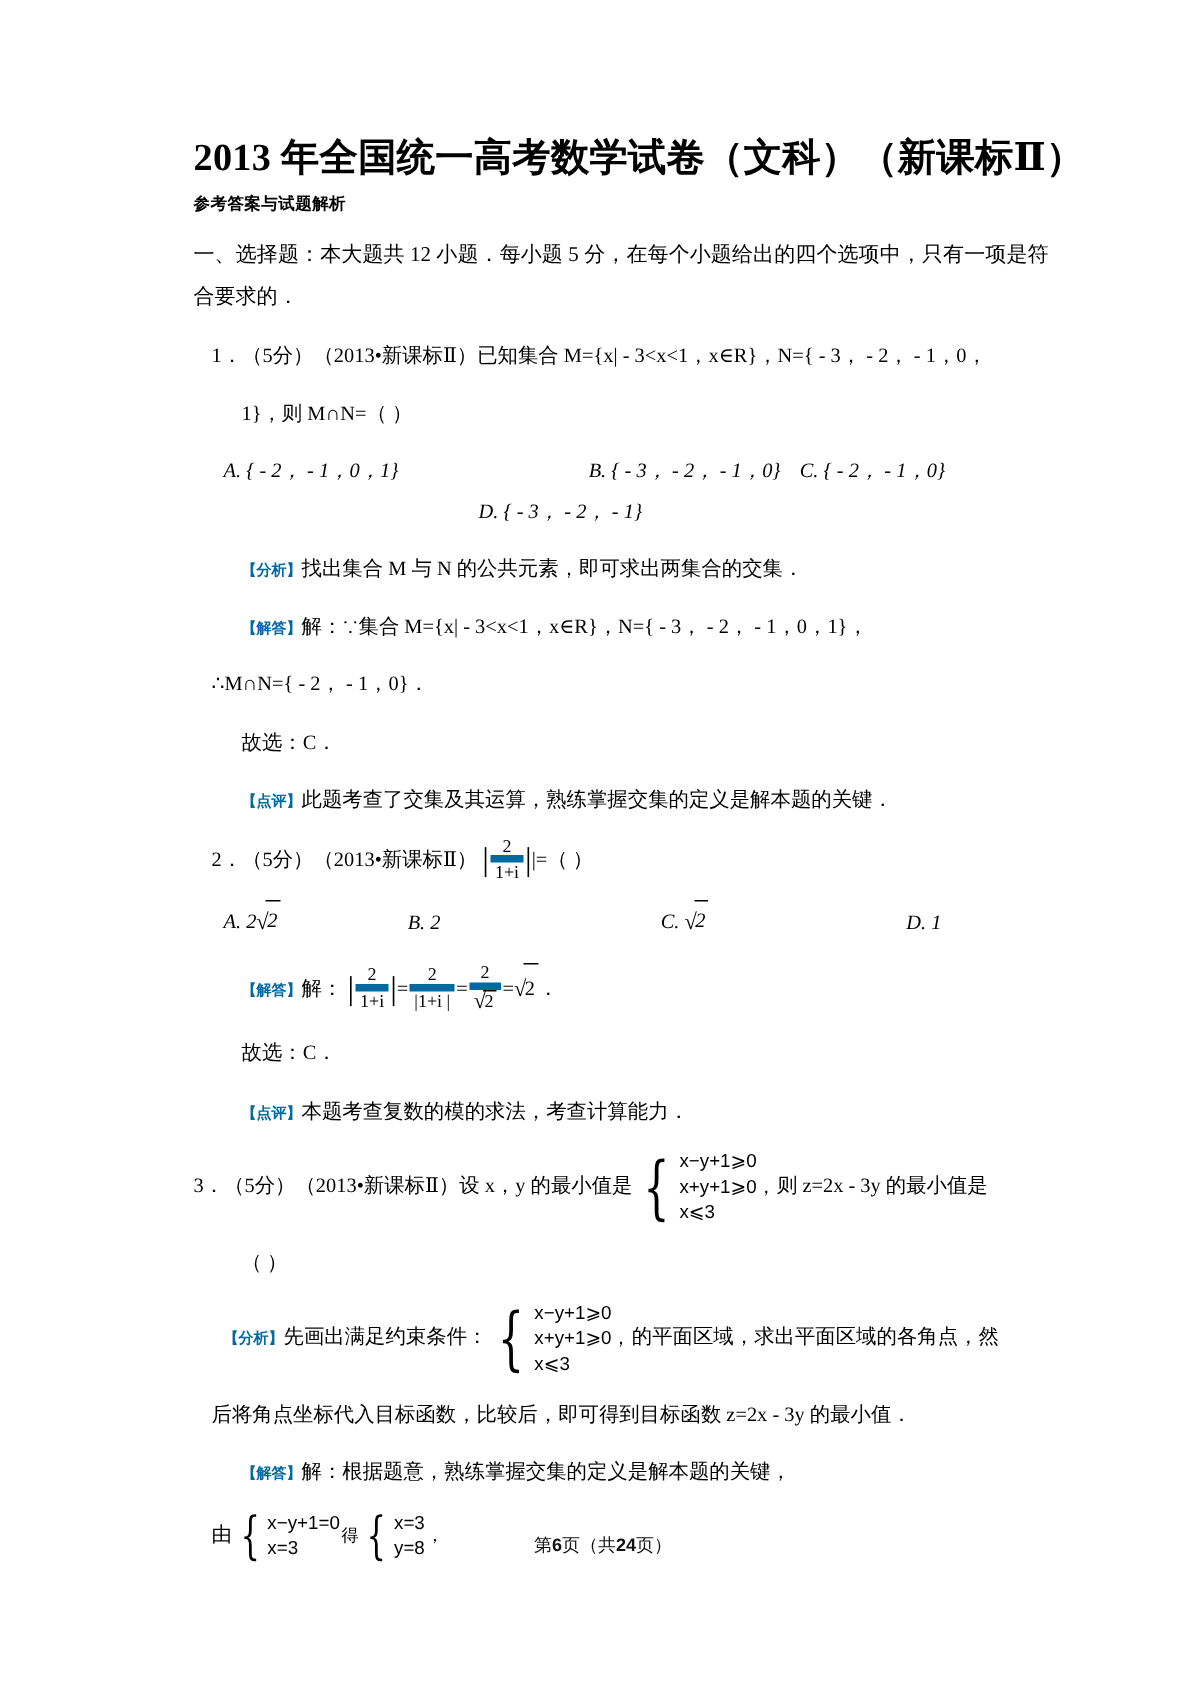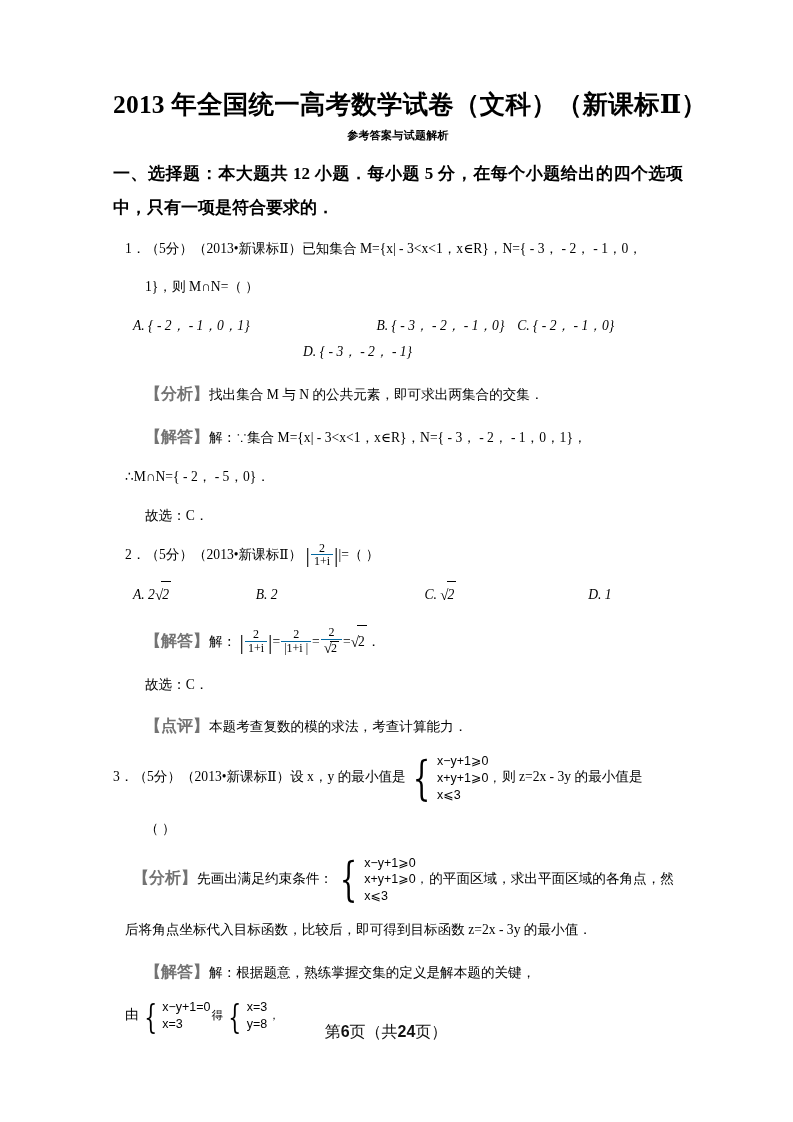--- a/index.html
+++ b/index.html
@@ -10,21 +10,21 @@
   body {
     width: 793px;
     height: 1122px;
     position: relative;
     font-family: "Liberation Serif", "DejaVu Serif", serif;
     color: #000000;
     overflow: hidden;
   }
   .page {
     position: absolute;
-    left: 0; top: 0;
+    left: 16px; top: 0;
     width: 772px;
     height: 1122px;
     box-sizing: border-box;
     padding: 0;
   }
   .content {
     position: absolute;
     left: 113px;
     top: 88px;
     width: 570px;
@@ -38,50 +38,50 @@
     text-align: center;
     letter-spacing: 0.2px;
     line-height: 1.35;
     margin: 0 0 6px 0;
     white-space: nowrap;
   }
   .doc-subtitle {
     font-family: "Liberation Sans", "DejaVu Sans", sans-serif;
     font-weight: bold;
     font-size: 11px;
-    text-align: center;
+    text-align: left;
     margin: 0 0 14px 0;
     letter-spacing: 0.3px;
   }
 
   
   .section-head {
     font-family: "Liberation Serif", "DejaVu Serif", serif;
-    font-weight: bold;
-    font-size: 17px;
+    font-weight: normal;
+    font-size: 14px;
     line-height: 1.95;
     margin: 0 0 4px 0;
     text-align: justify;
   }
 
   
   .q-block { margin: 0 0 0 0; }
   .line {
     font-size: 13.6px;
     line-height: 1.95;
     margin: 12px;
     text-align: left;
   }
   .line.indent { padding-left: 20px; }
 
   .label-blue {
-    color: #737373;
+    color: #0369a1;
     font-weight: bold;
-    font-family: Liberation Sans, sans-serif;
-    font-size: 16px;
+    font-family: Liberation Mono, monospace;
+    font-size: 10px;
   }
 
   
   .opts {
     font-size: 13.6px;
     line-height: 1.95;
     display: block;
     padding-left: 20px;
     white-space: nowrap;
   }
@@ -92,21 +92,21 @@
     display: inline-block;
     vertical-align: middle;
     text-align: center;
     font-size: 12px;
     line-height: 1.08;
     position: relative;
     top: -1px;
     margin: 0 1px;
   }
   .frac .num { display: block; padding: 0 3px; }
-  .frac .den { display: block; padding: 0 3px; border-top: 1px solid #0369a1; }
+  .frac .den { display: block; padding: 0 3px; border-top: 5px solid #0369a1; }
 
   .abs {
     display: inline-block;
     vertical-align: middle;
     font-size: 22px;
     line-height: 1;
     position: relative;
     top: -1px;
   }
 
@@ -148,21 +148,21 @@
   .q3-stem { font-size: 13.6px; line-height: 1.7; }
 
   
   .footer {
     position: absolute;
     left: 0;
     right: 0;
     top: 1022px;
     text-align: center;
     font-family: "Liberation Sans", "DejaVu Sans", sans-serif;
-    font-size: 16px;
+    font-size: 12px;
     color: #111;
   }
   .footer b { font-weight: bold; }
 </style>
 </head>
 <body>
 
 <div class="page">
   <div class="content">
 
@@ -187,22 +187,25 @@
       <div class="opts" style="padding-left:190px">
         <span class="opt"><span>D.</span>&nbsp;<span>{ - 3，  - 2，  - 1}</span></span>
       </div>
 
       <div class="line indent">
         <span class="label-blue">【分析】</span><span>找出集合 M 与 N 的公共元素，即可求出两集合的交集．</span>
       </div>
       <div class="line indent">
         <span class="label-blue">【解答】</span><span>解：∵集合 M={x| - 3&lt;x&lt;1，x∈R}，N={ - 3，  - 2，  - 1，0，1}，</span>
       </div>
-      <div class="line">∴M∩N={ - 2，  - 5，0}．</div>
+      <div class="line">∴M∩N={ - 2，  - 1，0}．</div>
       <div class="line indent">故选：C．</div>
+      <div class="line indent">
+        <span class="label-blue">【点评】</span><span>此题考查了交集及其运算，熟练掌握交集的定义是解本题的关键．</span>
+      </div>
     </div>
 
     <div class="q-block" style="margin-top:2px">
       <div class="line tall-line">
         <span>2</span><span>．</span><span>（5分）</span><span>（2013•新课标Ⅱ）</span>&nbsp;<span class="abs">|</span><span class="frac"><span class="num">2</span><span class="den">1+i</span></span><span class="abs">|</span><span>|=（     ）</span>
       </div>
 
       <div class="opts">
         <span class="opt"><span>A.</span>&nbsp;2<span class="rad"><span class="sym">√</span><span class="rand">2</span></span></span>
         <span style="display:inline-block;width:78px"></span>

